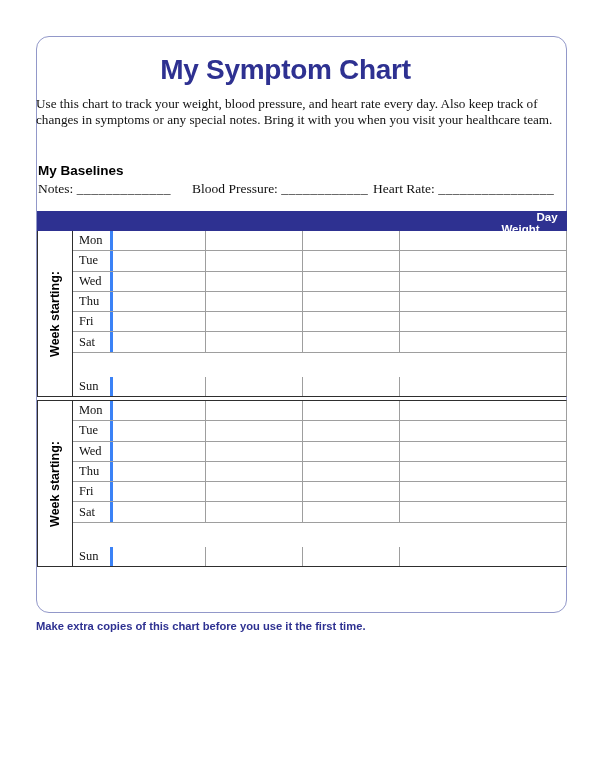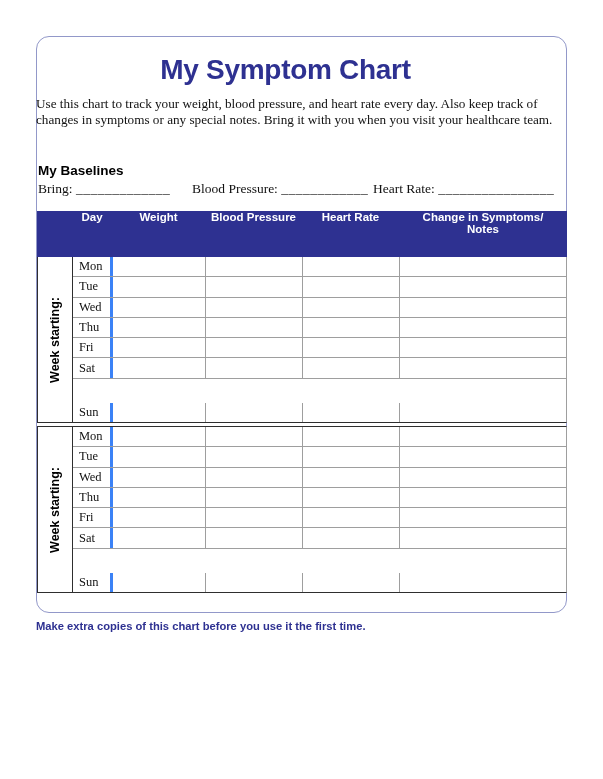--- a/index.html
+++ b/index.html
@@ -30,22 +30,22 @@
     font-family:"Liberation Serif","DejaVu Serif",serif;
     font-size:13.5px;color:#111;white-space:nowrap;
   }
   .bf-weight{left:38px;}
   .bf-bp{left:192px;}
   .bf-hr{left:373px;}
   .baseline-field .blank{letter-spacing:0.5px;}
 
   .table{position:absolute;left:37px;top:211px;width:530px;}
   .thead{
-    display:flex;height:46px;background:#2E3191;color:#ffffff;
-    font-weight:bold;font-size:11.5px;align-items:flex-start;
+    display:flex;height:20px;background:#2E3191;color:#ffffff;
+    font-weight:bold;font-size:11.5px;align-items:flex-end;flex-direction:column;
   }
   .th{text-align:center;}
   .th.c0{width:35px;}
   .th.c1{width:40px;}
   .th.c2{width:93px;}
   .th.c3{width:97px;}
   .th.c4{width:97px;}
   .th.c5{width:168px;line-height:12px;}
   .week-block{
     display:flex;
@@ -90,21 +90,21 @@
   <div class="title">My Symptom Chart</div>
 
   <div class="intro">
     <div>Use this chart to track your weight, blood pressure, and heart rate every day. Also keep track of</div>
     <div>changes in symptoms or any special notes. Bring it with you when you visit your healthcare team.</div>
   </div>
 
   <div class="baselines-heading">My Baselines</div>
 
   <div class="baseline-field bf-weight">
-    <span>Bring:</span>
+    <span>Notes:</span>
     <span class="blank">_____________</span>
   </div>
   <div class="baseline-field bf-hr">
     <span>Heart Rate:</span>
     <span class="blank">________________</span>
   </div>
   <div class="baseline-field bf-bp">
     <span>Blood Pressure:</span>
     <span class="blank">____________</span>
   </div>

